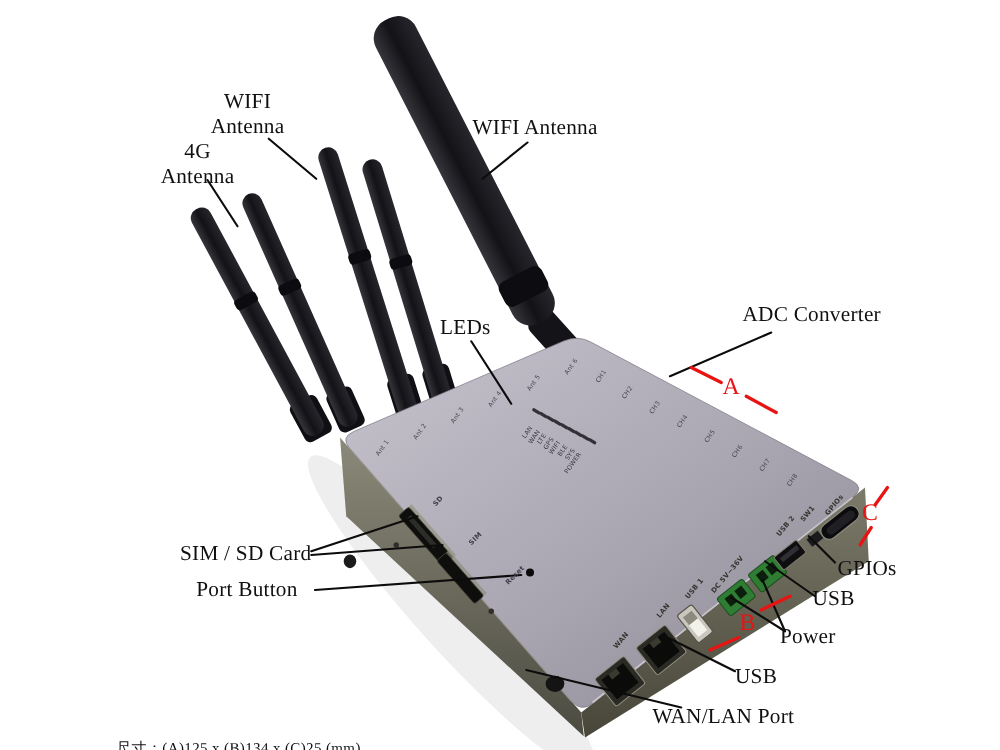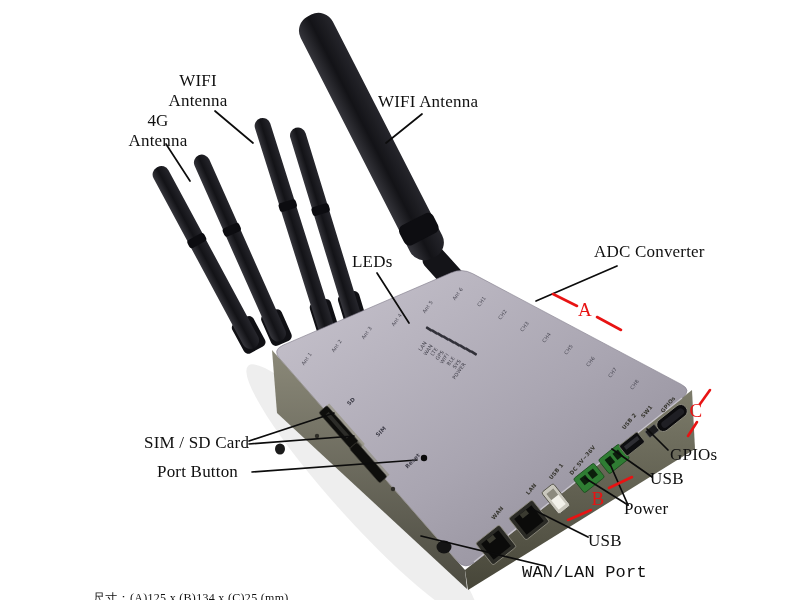--- a/index.html
+++ b/index.html
@@ -196,21 +196,21 @@
 Antenna</div>
 <div class="callout" style="left:378px;top:92px;">WIFI Antenna</div>
 <div class="callout" style="left:352px;top:252px;">LEDs</div>
 <div class="callout" style="left:144px;top:433px;">SIM / SD Card</div>
 <div class="callout" style="left:594px;top:242px;">ADC Converter</div>
 <div class="callout" style="left:157px;top:462px;">Port Button</div>
 <div class="callout" style="left:670px;top:445px;">GPIOs</div>
 <div class="callout" style="left:650px;top:469px;">USB</div>
 <div class="callout" style="left:624px;top:499px;">Power</div>
 <div class="callout" style="left:588px;top:531px;">USB</div>
-<div class="callout" style="left:522px;top:563px;font-family:Liberation Mono, monospace;">WAN/LAN Port</div>
+<div class="callout" style="left:522px;top:563px;">WAN/LAN Port</div>
 <div class="callout dims" style="left:93px;top:548px;">尺寸：(A)125 x (B)134 x (C)25 (mm)</div>
 
 <div class="callout red center" style="left:576px;top:299px;width:18px;">A</div>
 <div class="callout red center" style="left:589px;top:488px;width:18px;">B</div>
 <div class="callout red center" style="left:687px;top:400px;width:18px;">C</div>
 
 <span class="tag r55 s5" style="left:308px;top:351px;">Ant 1</span>
 <span class="tag r55 s5" style="left:338px;top:338px;">Ant 2</span>
 <span class="tag r55 s5" style="left:368px;top:325px;">Ant 3</span>
 <span class="tag r55 s5" style="left:398px;top:312px;">Ant 4</span>

